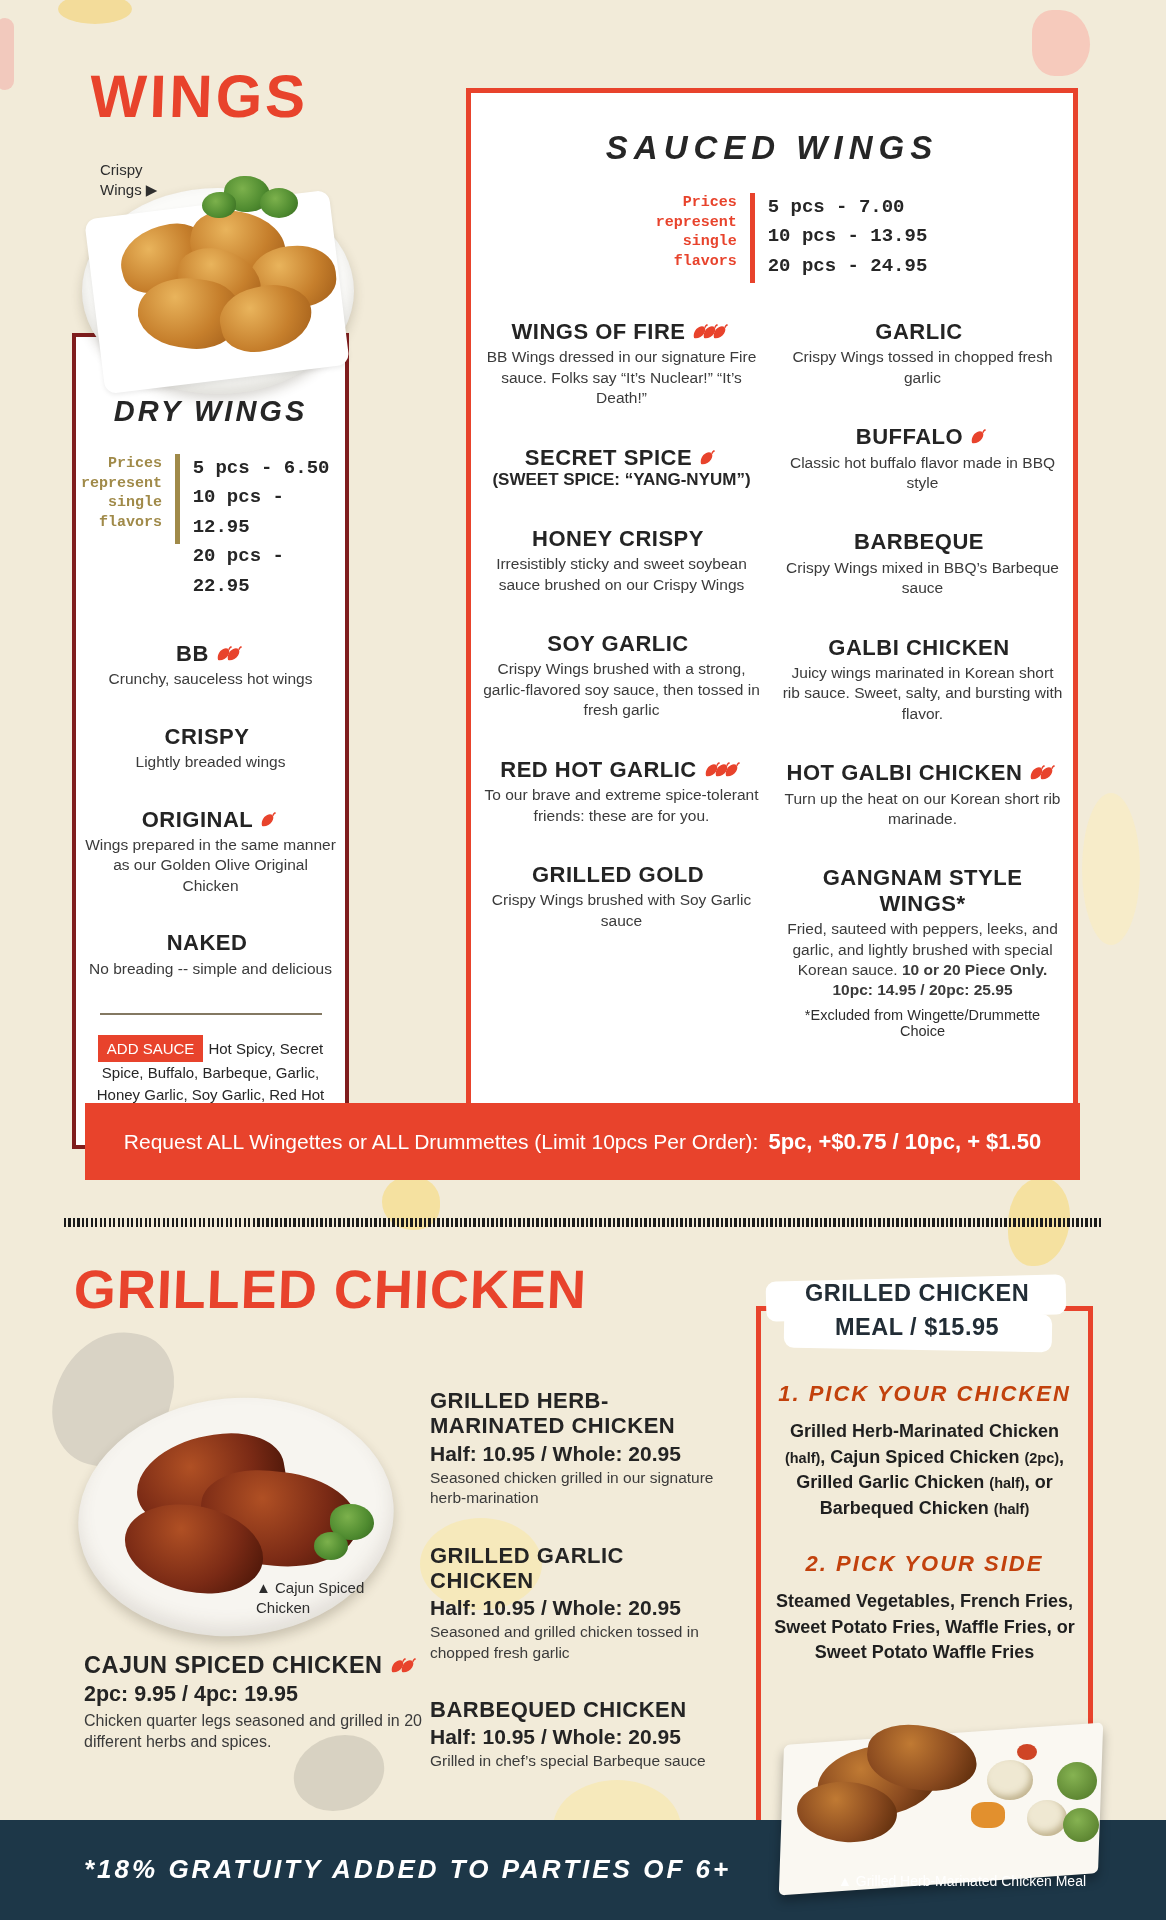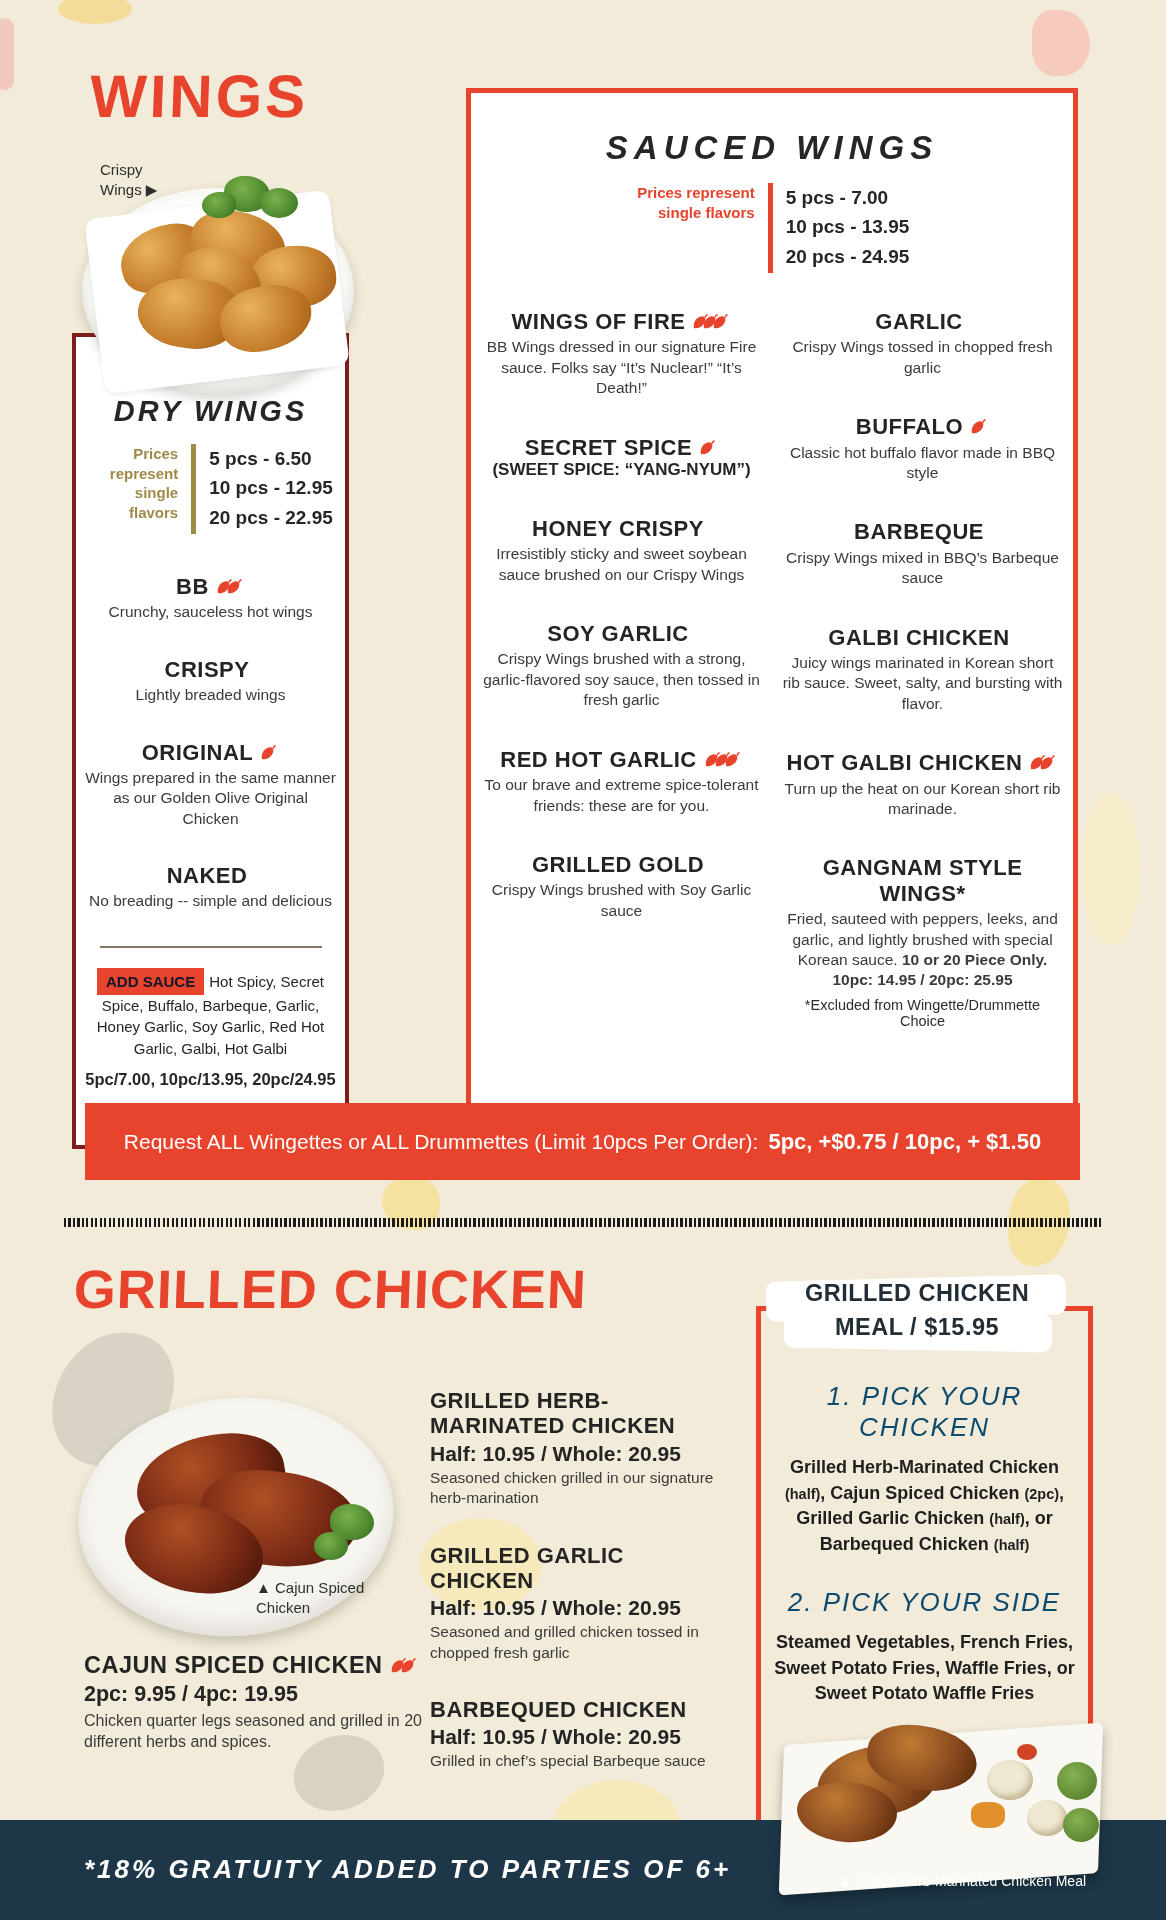--- a/index.html
+++ b/index.html
@@ -64,34 +64,34 @@
   .cf2{left:252px;top:112px;width:40px;height:36px;}
   .carrot{position:absolute;left:196px;top:114px;width:34px;height:26px;background:#e2902e;border-radius:40%;}
   .bruss{position:absolute;background:radial-gradient(circle at 40% 35%,#86b352,#4e7526);}
   .bs1{left:282px;top:74px;width:40px;height:38px;border-radius:50%;}
   .bs2{left:288px;top:120px;width:36px;height:34px;border-radius:50%;}
   .pep{position:absolute;left:242px;top:56px;width:20px;height:16px;background:#cf4526;border-radius:50%;}
   
   .dry-box{left:72px;top:333px;width:269px;height:750px;background:#fff;border:4px solid #7f1d1d;z-index:2;
            padding-top:58px;box-sizing:content-box;}
   .box-title{text-align:center;font-style:italic;font-weight:800;font-size:29px;letter-spacing:3px;color:#262626;}
-  .price-row{display:flex;justify-content:center;gap:13px;margin-top:16px;}
+  .price-row{display:flex;justify-content:center;gap:13px;margin-top:26px;font-family:Liberation Mono, monospace;}
   .price-note{width:90px;text-align:right;font-weight:700;font-size:15px;line-height:1.3;}
   .gold-t{color:#a08a49;} .red-t{color:#e8432c;}
   .vbar{width:5px;height:90px;}
   .gold-b{background:#a08a49;} .red-b{background:#e8432c;}
   .plist{font-size:19px;font-weight:700;line-height:1.55;color:#262626;text-align:left;}
   .items{margin-top:40px;}
   .menu-item{text-align:center;margin-bottom:34px;padding:0 8px;}
   .iname{font-size:22px;font-weight:800;letter-spacing:.5px;color:#242424;line-height:1.15;}
   .isub{font-size:17px;font-weight:800;margin-top:0;}
   .idesc{font-size:15.5px;color:#3b3b3b;line-height:1.32;margin-top:3px;}
   .divider{width:222px;margin:2px auto 20px;border-top:2px solid #6d6046;opacity:.85;}
   .addsauce{padding:0 15px;text-align:center;font-size:15px;line-height:1.45;color:#262626;}
-  .badge{display:inline-block;background:#e8432c;color:#0f172a;font-weight:700;padding:3px 9px 2px;margin-right:5px;}
+  .badge{display:inline-block;background:#e8432c;color:#ffffff;font-weight:400;padding:3px 9px 2px;margin-right:5px;}
   .addsauce-prices{text-align:center;font-weight:800;font-size:16.5px;margin-top:10px;}
   
   .sauced-box{left:466px;top:88px;width:602px;height:1005px;background:#fff;border:5px solid #e8432c;z-index:2;
               padding-top:36px;box-sizing:content-box;}
   .sauced-box .box-title{font-size:33px;letter-spacing:6px;}
   .cols{display:flex;margin-top:36px;}
   .col{flex:1;}
   .col .menu-item{margin-bottom:36px;padding:0 10px;}
   .col .idesc{font-size:15.5px;}
   .gang-bold{font-weight:800;}
@@ -117,21 +117,21 @@
   .grill-item .bigprice{font-size:21px;margin:3px 0 2px;}
   .grill-item .idesc{text-align:left;margin-top:1px;}
   
   .meal-head{left:762px;top:1276px;width:310px;z-index:4;text-align:center;}
   .brush{position:absolute;background:#fff;border-radius:10px;}
   .br1{left:4px;top:2px;width:300px;height:40px;transform:rotate(-1.4deg);}
   .br2{left:22px;top:36px;width:268px;height:38px;transform:rotate(1deg);}
   .meal-head .ht{position:relative;font-size:23.5px;font-weight:800;color:#222d36;line-height:1.45;letter-spacing:.5px;}
   .meal-box{left:756px;top:1306px;width:327px;height:538px;border:5px solid #e8432c;z-index:2;
             padding-top:70px;box-sizing:content-box;}
-  .step-title{text-align:center;font-style:italic;font-weight:400;font-size:26px;letter-spacing:2px;color:#0c4a6e;}
+  .step-title{text-align:center;font-style:italic;font-weight:700;font-size:22px;letter-spacing:2px;color:#c2410c;}
   .step-body{text-align:center;font-weight:700;font-size:18px;line-height:1.42;color:#1f1f1f;
              padding:0 12px;margin-top:12px;}
   .small{font-size:14.5px;}
   .step2{margin-top:30px;}
   
   .footer{left:0;top:1820px;width:1166px;height:100px;background:#1d3748;z-index:3;}
   .footer-note{position:absolute;left:84px;top:34px;color:#fff;font-size:26px;font-weight:800;
                font-style:italic;letter-spacing:3px;}
   .cap-meal{left:838px;top:1872px;color:#fff;font-size:14px;z-index:5;}
   

